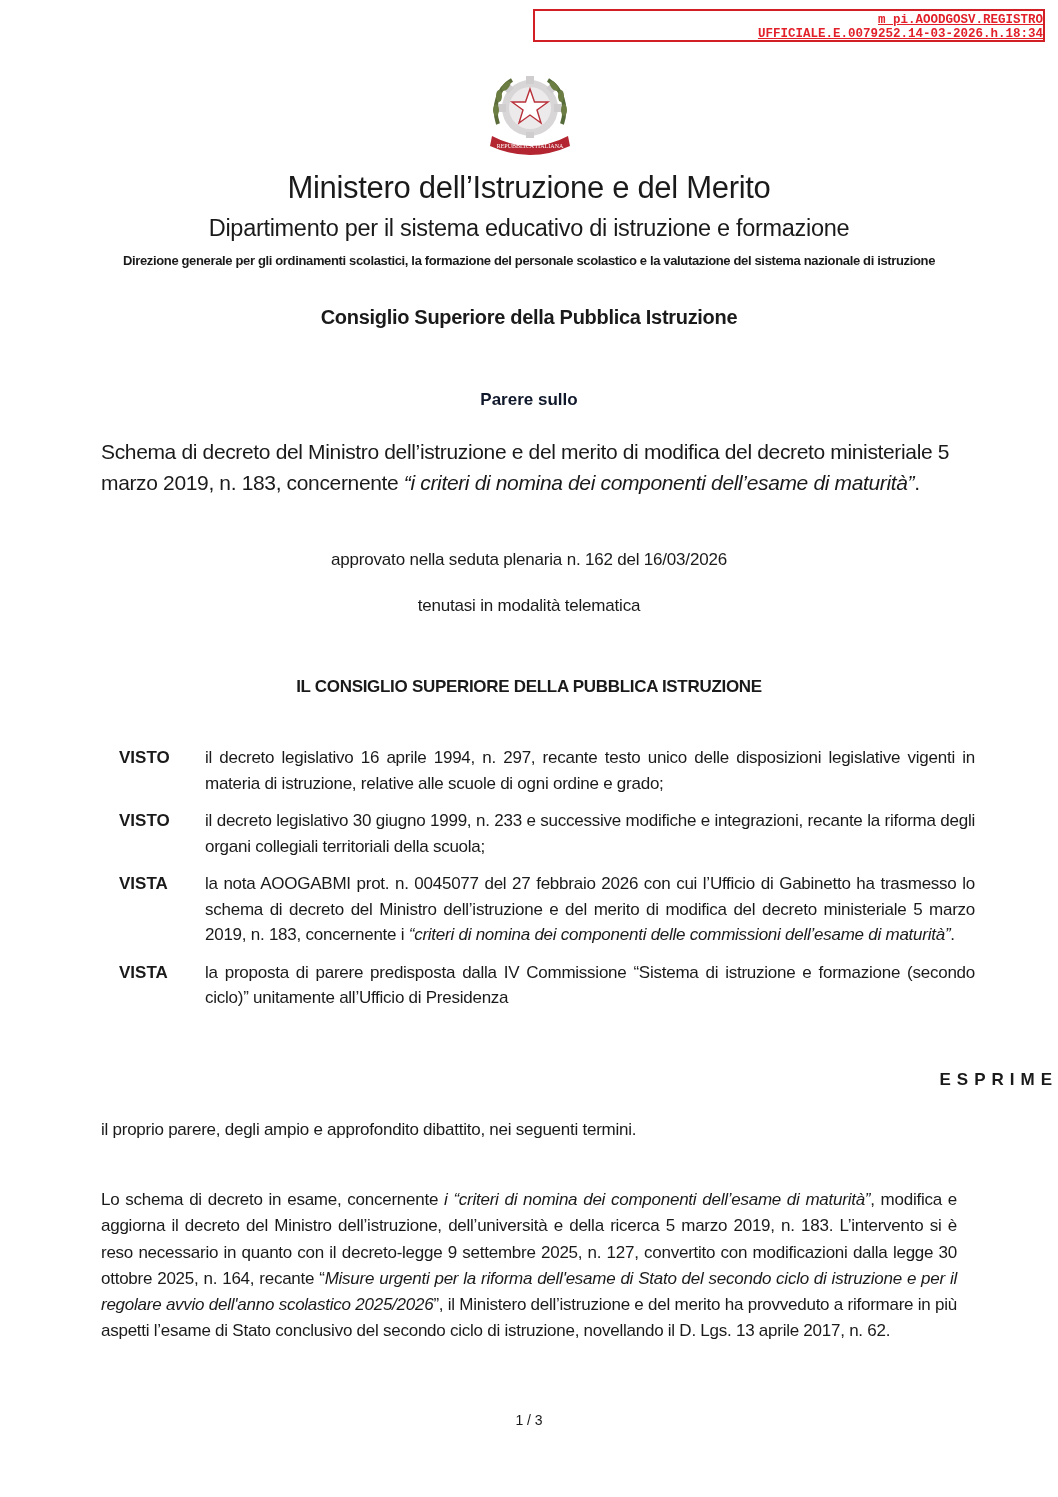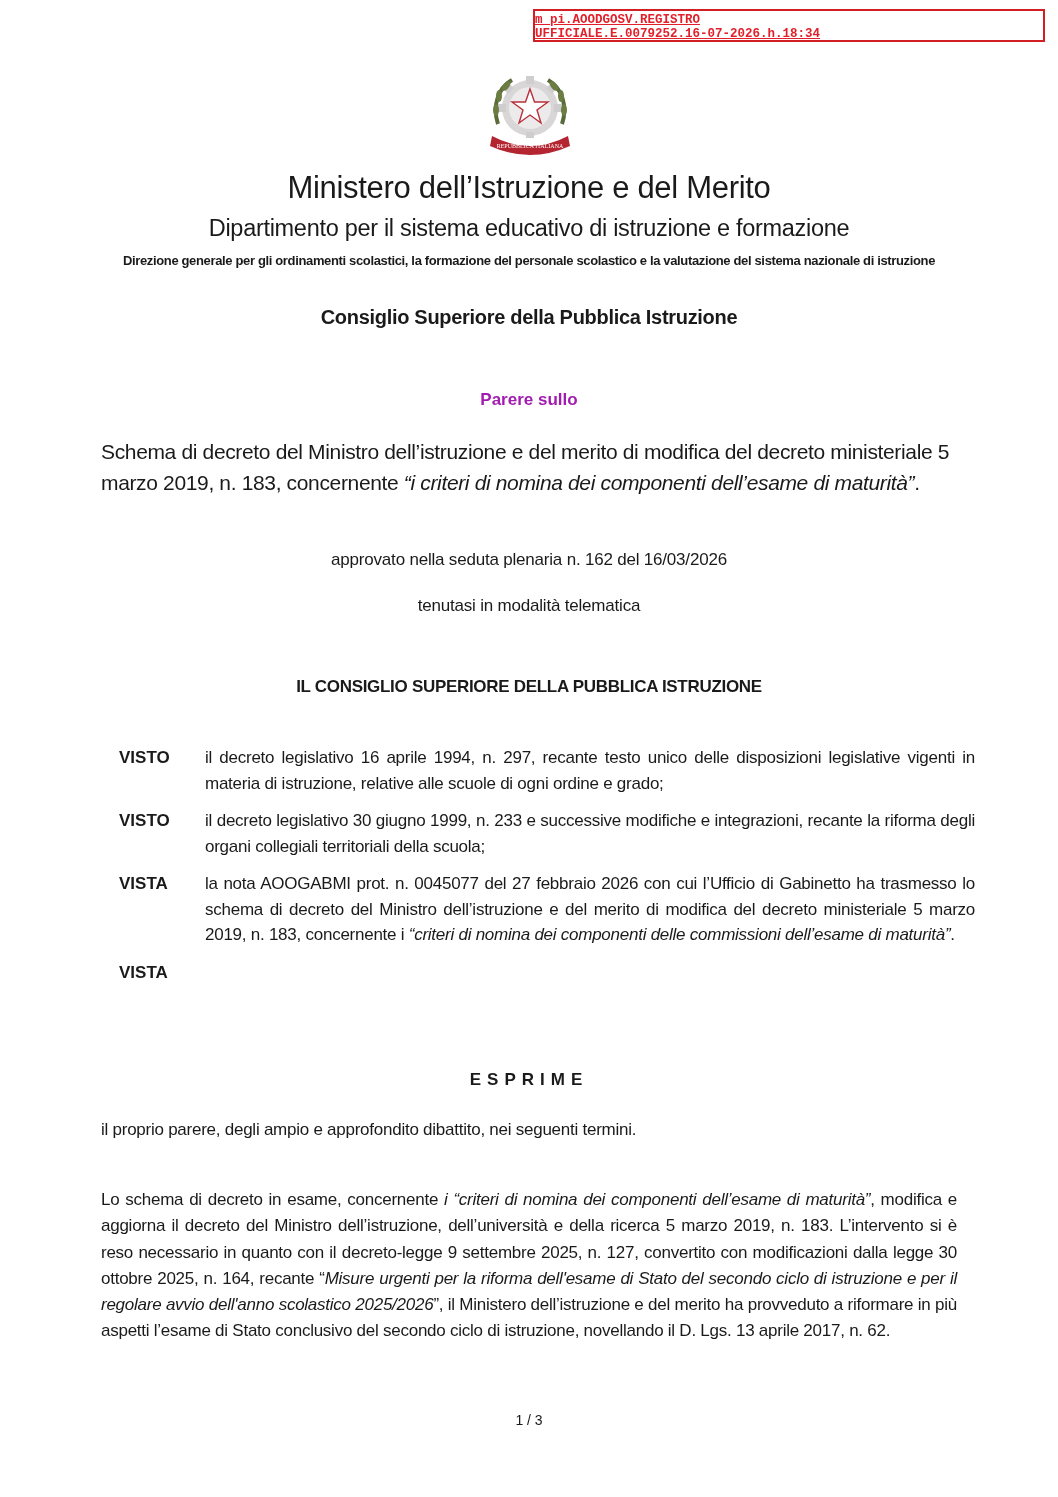--- a/index.html
+++ b/index.html
@@ -4,63 +4,63 @@
   <style>
     html, body { margin: 0; padding: 0; background: #ffffff; }
     body {
       width: 1058px; height: 1497px; position: relative; overflow: hidden;
       font-family: "Liberation Sans", sans-serif; color: #1a1a1a;
     }
     .stamp {
       position: absolute; left: 533px; top: 9px; width: 512px; height: 33px;
       border: 2px solid #d21f26; box-sizing: border-box;
       font-family: "Liberation Mono", monospace; font-weight: bold; font-size: 12.5px;
-      color: #e2202a; text-align: left; line-height: 14px; padding-top: 2px;
+      color: #e2202a; text-align: right; line-height: 14px; padding-top: 2px;
     }
     .stamp span { display: block; text-decoration: underline; }
     .emblem {
       position: absolute; left: 484px; top: 66px; width: 92px; height: 90px;
     }
     .center { position: absolute; left: 0; width: 1058px; text-align: center; }
     .h-ministry { top: 170px; font-size: 31px; letter-spacing: -0.3px; }
     .h-dept { top: 215px; font-size: 23.5px; letter-spacing: -0.3px; }
     .h-direz { top: 253px; font-size: 13px; letter-spacing: -0.35px; font-weight: bold; }
     .h-cspi { top: 306px; font-size: 20px; font-weight: bold; letter-spacing: -0.3px; }
-    .h-parere { top: 390px; font-size: 17px; font-weight: bold; color: #a21caf; }
+    .h-parere { top: 390px; font-size: 17px; font-weight: bold; color: #0f172a; }
     .subject {
       position: absolute; left: 101px; top: 436px; width: 860px;
       font-size: 21px; line-height: 31px; letter-spacing: -0.35px;
     }
     .approved { top: 550px; font-size: 17px; letter-spacing: -0.2px; }
     .mode { top: 596px; font-size: 17px; letter-spacing: -0.2px; }
     .h-csp-caps { top: 677px; font-size: 17px; font-weight: bold; letter-spacing: -0.3px; }
     .recitals { position: absolute; left: 101px; top: 745px; width: 856px; margin-left: 18px; }
     .recital { display: flex; margin-bottom: 12px; }
     .recital .label {
       width: 86px; flex: none; font-weight: bold; font-size: 17px; line-height: 25px;
     }
     .recital .text {
       flex: 1; font-size: 17px; line-height: 25.5px; text-align: justify; letter-spacing: -0.25px;
     }
-    .esprime { top: 1070px; font-size: 17px; font-weight: bold; letter-spacing: 6px; }
+    .esprime { top: 1070px; font-size: 17px; font-weight: bold; letter-spacing: 6px; text-align: right; }
     .para {
       position: absolute; left: 101px; width: 856px; font-size: 17px;
       line-height: 26.3px; text-align: justify; letter-spacing: -0.25px;
     }
     .p1 { top: 1117px; }
     .p2 { top: 1163px; margin-top: 24px; }
     .page-num { top: 1412px; font-size: 14px; }
     i { font-style: italic; }
   </style>
 </head>
 <body>
 
 <div class="stamp">
   <span>m_pi.AOODGOSV.REGISTRO</span>
-  <span>UFFICIALE.E.0079252.16-07-2026.h.18:34</span>
+  <span>UFFICIALE.E.0079252.14-03-2026.h.18:34</span>
 </div>
 
 <div class="emblem">
   <svg width="92" height="90" viewBox="0 0 92 90">
 
     <circle cx="46" cy="42" r="28" fill="#d8d6d6"></circle>
     <g fill="#cfcdcd">
       <rect x="42" y="10" width="8" height="8"></rect>
         <rect x="42" y="66" width="8" height="6"></rect>
       <rect x="14" y="38" width="8" height="8"></rect>
@@ -112,20 +112,21 @@
   <div class="recital">
     <div class="label">VISTO</div>
     <div class="text">il decreto legislativo 30 giugno 1999, n. 233 e successive modifiche e integrazioni, recante la riforma degli organi collegiali territoriali della scuola;</div>
   </div>
   <div class="recital">
     <div class="label">VISTA</div>
     <div class="text"><span>la nota AOOGABMI prot. n. 0045077 del 27 febbraio 2026 con cui l’Ufficio di Gabinetto ha trasmesso lo schema di decreto del Ministro dell’istruzione e del merito di modifica del decreto ministeriale 5 marzo 2019, n. 183, concernente i </span><i>“criteri di nomina dei componenti delle commissioni dell’esame di maturità”</i><span>.</span></div>
   </div>
   <div class="recital">
     <div class="label">VISTA</div>
+    <div class="text">la proposta di parere predisposta dalla IV Commissione “Sistema di istruzione e formazione (secondo ciclo)” unitamente all’Ufficio di Presidenza</div>
   </div>
 </div>
 
 <div class="center esprime">ESPRIME</div>
 
 <div class="para p1">il proprio parere, degli ampio e approfondito dibattito, nei seguenti termini.</div>
 
 <div class="para p2">
   <span>Lo schema di decreto in esame, concernente </span><i>i “criteri di nomina dei componenti dell’esame di maturità”</i><span>, modifica e aggiorna il decreto del Ministro dell’istruzione, dell’università e della ricerca 5 marzo 2019, n. 183. L’intervento si è reso necessario in quanto con il decreto-legge 9 settembre 2025, n. 127, convertito con modificazioni dalla legge 30 ottobre 2025, n. 164, recante “</span><i>Misure urgenti per la riforma dell'esame di Stato del secondo ciclo di istruzione e per il regolare avvio dell'anno scolastico 2025/2026</i><span>”, il Ministero dell’istruzione e del merito ha provveduto a riformare in più aspetti l’esame di Stato conclusivo del secondo ciclo di istruzione, novellando il D. Lgs. 13 aprile 2017, n. 62.</span>
 </div>

